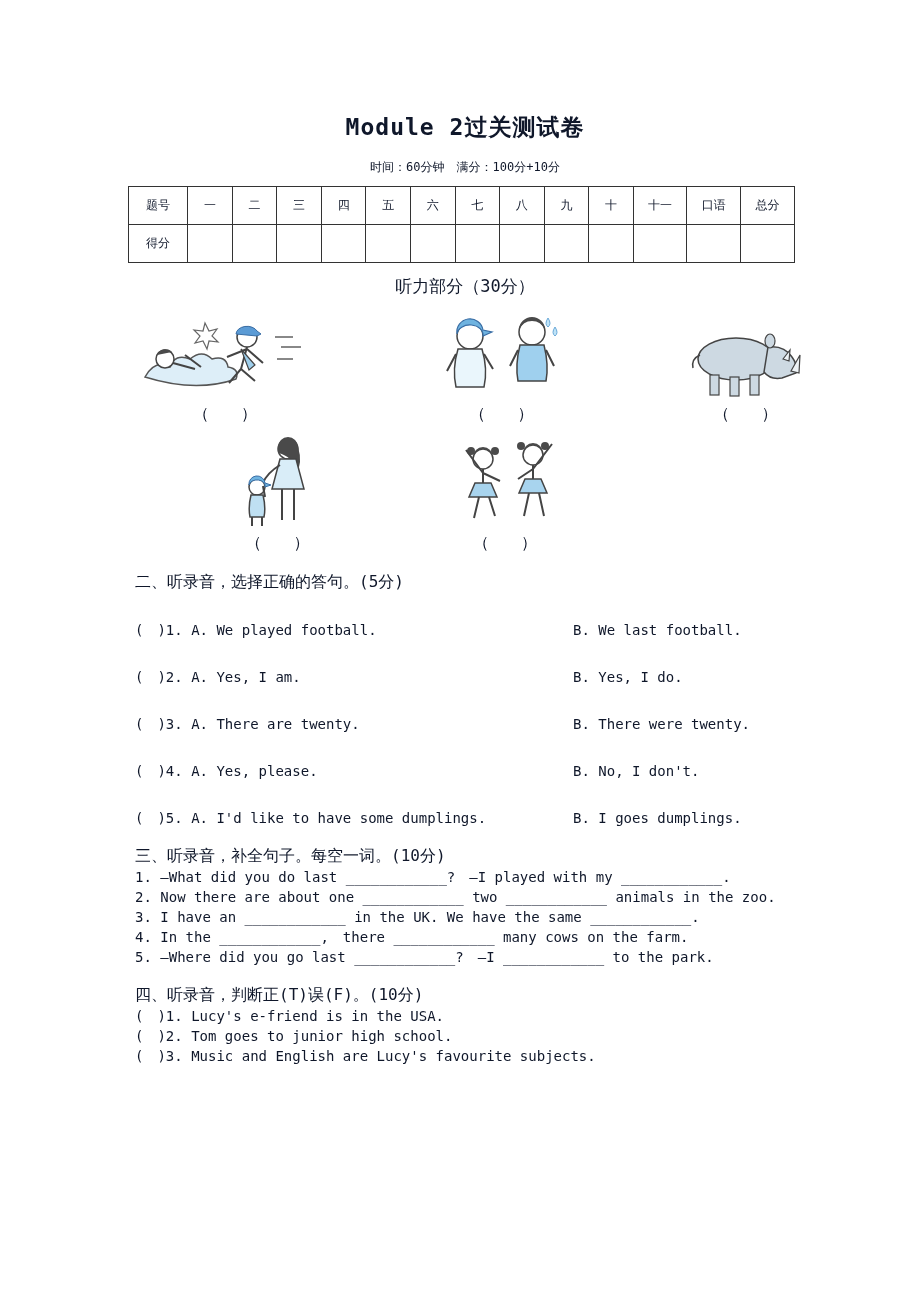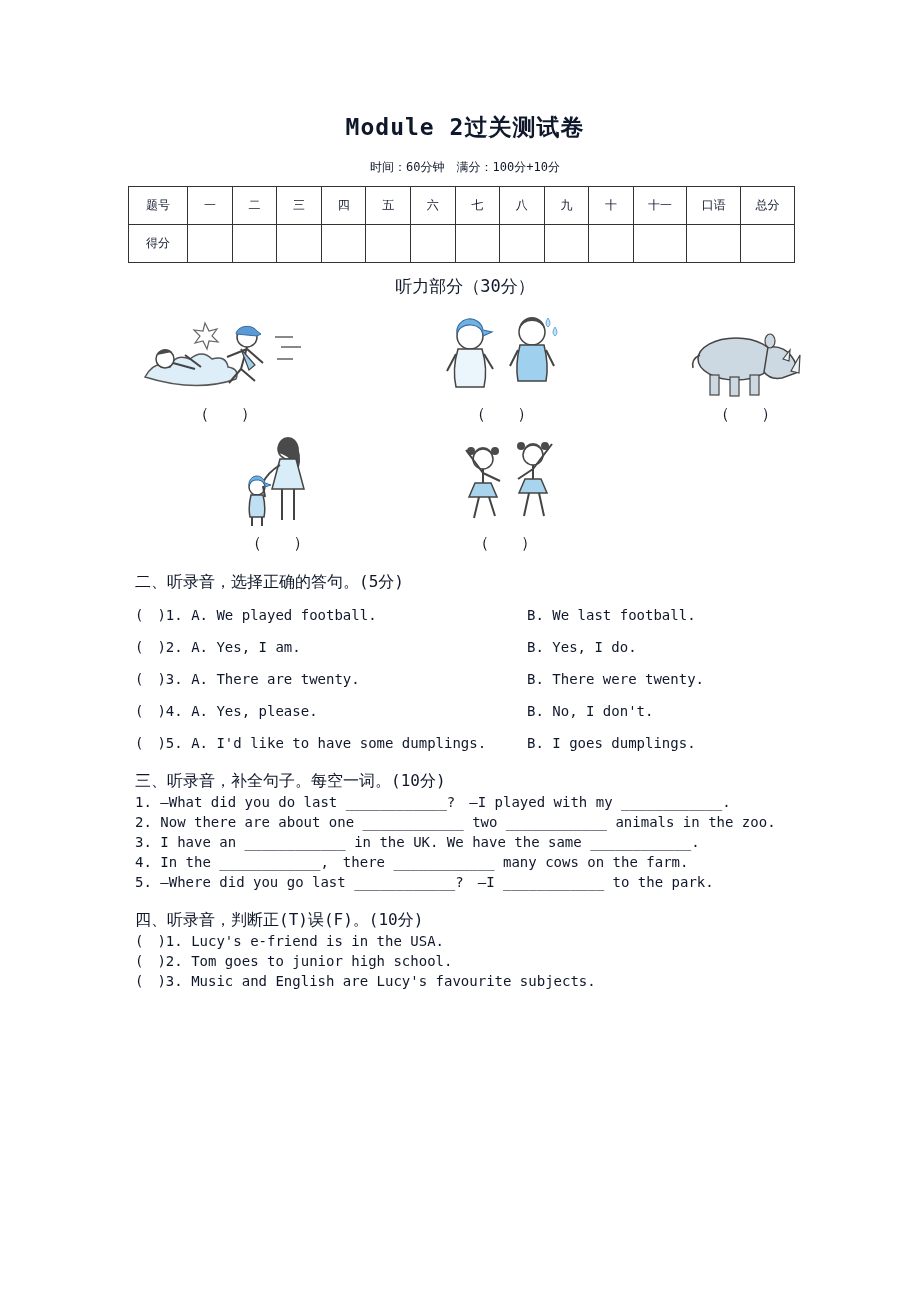--- a/index.html
+++ b/index.html
@@ -33,21 +33,21 @@
   .score-table td.wide  { width:52px; }
   .listening-header { margin-top:12px; text-align:center; font-size:17px; }
   .sec-title { margin-top:18px; font-size:16px; white-space:pre; }
   .img-row { display:flex; align-items:flex-end; }
   .img-row1 { margin-top:6px; width:668px; justify-content:space-between; }
   .img-row2 { margin-top:8px; margin-left:105px; gap:130px; }
   .img-block { display:flex; flex-direction:column; align-items:center; }
   .bracket { margin-top:5px; font-size:16px; white-space:pre; }
   .choice-item {
     display:grid; grid-template-columns:392px auto;
-    margin-top:12px; font-size:14px; line-height:20px;
+    margin-top:27px; font-size:14px; line-height:20px;gap:46px;
   }
   .choice-item span { white-space:pre; }
   .fill-item, .tf-item {
     font-size:14px; line-height:20px; white-space:pre;
   }
   svg { display:block; }
 </style>
 </head>
 <body>
 

